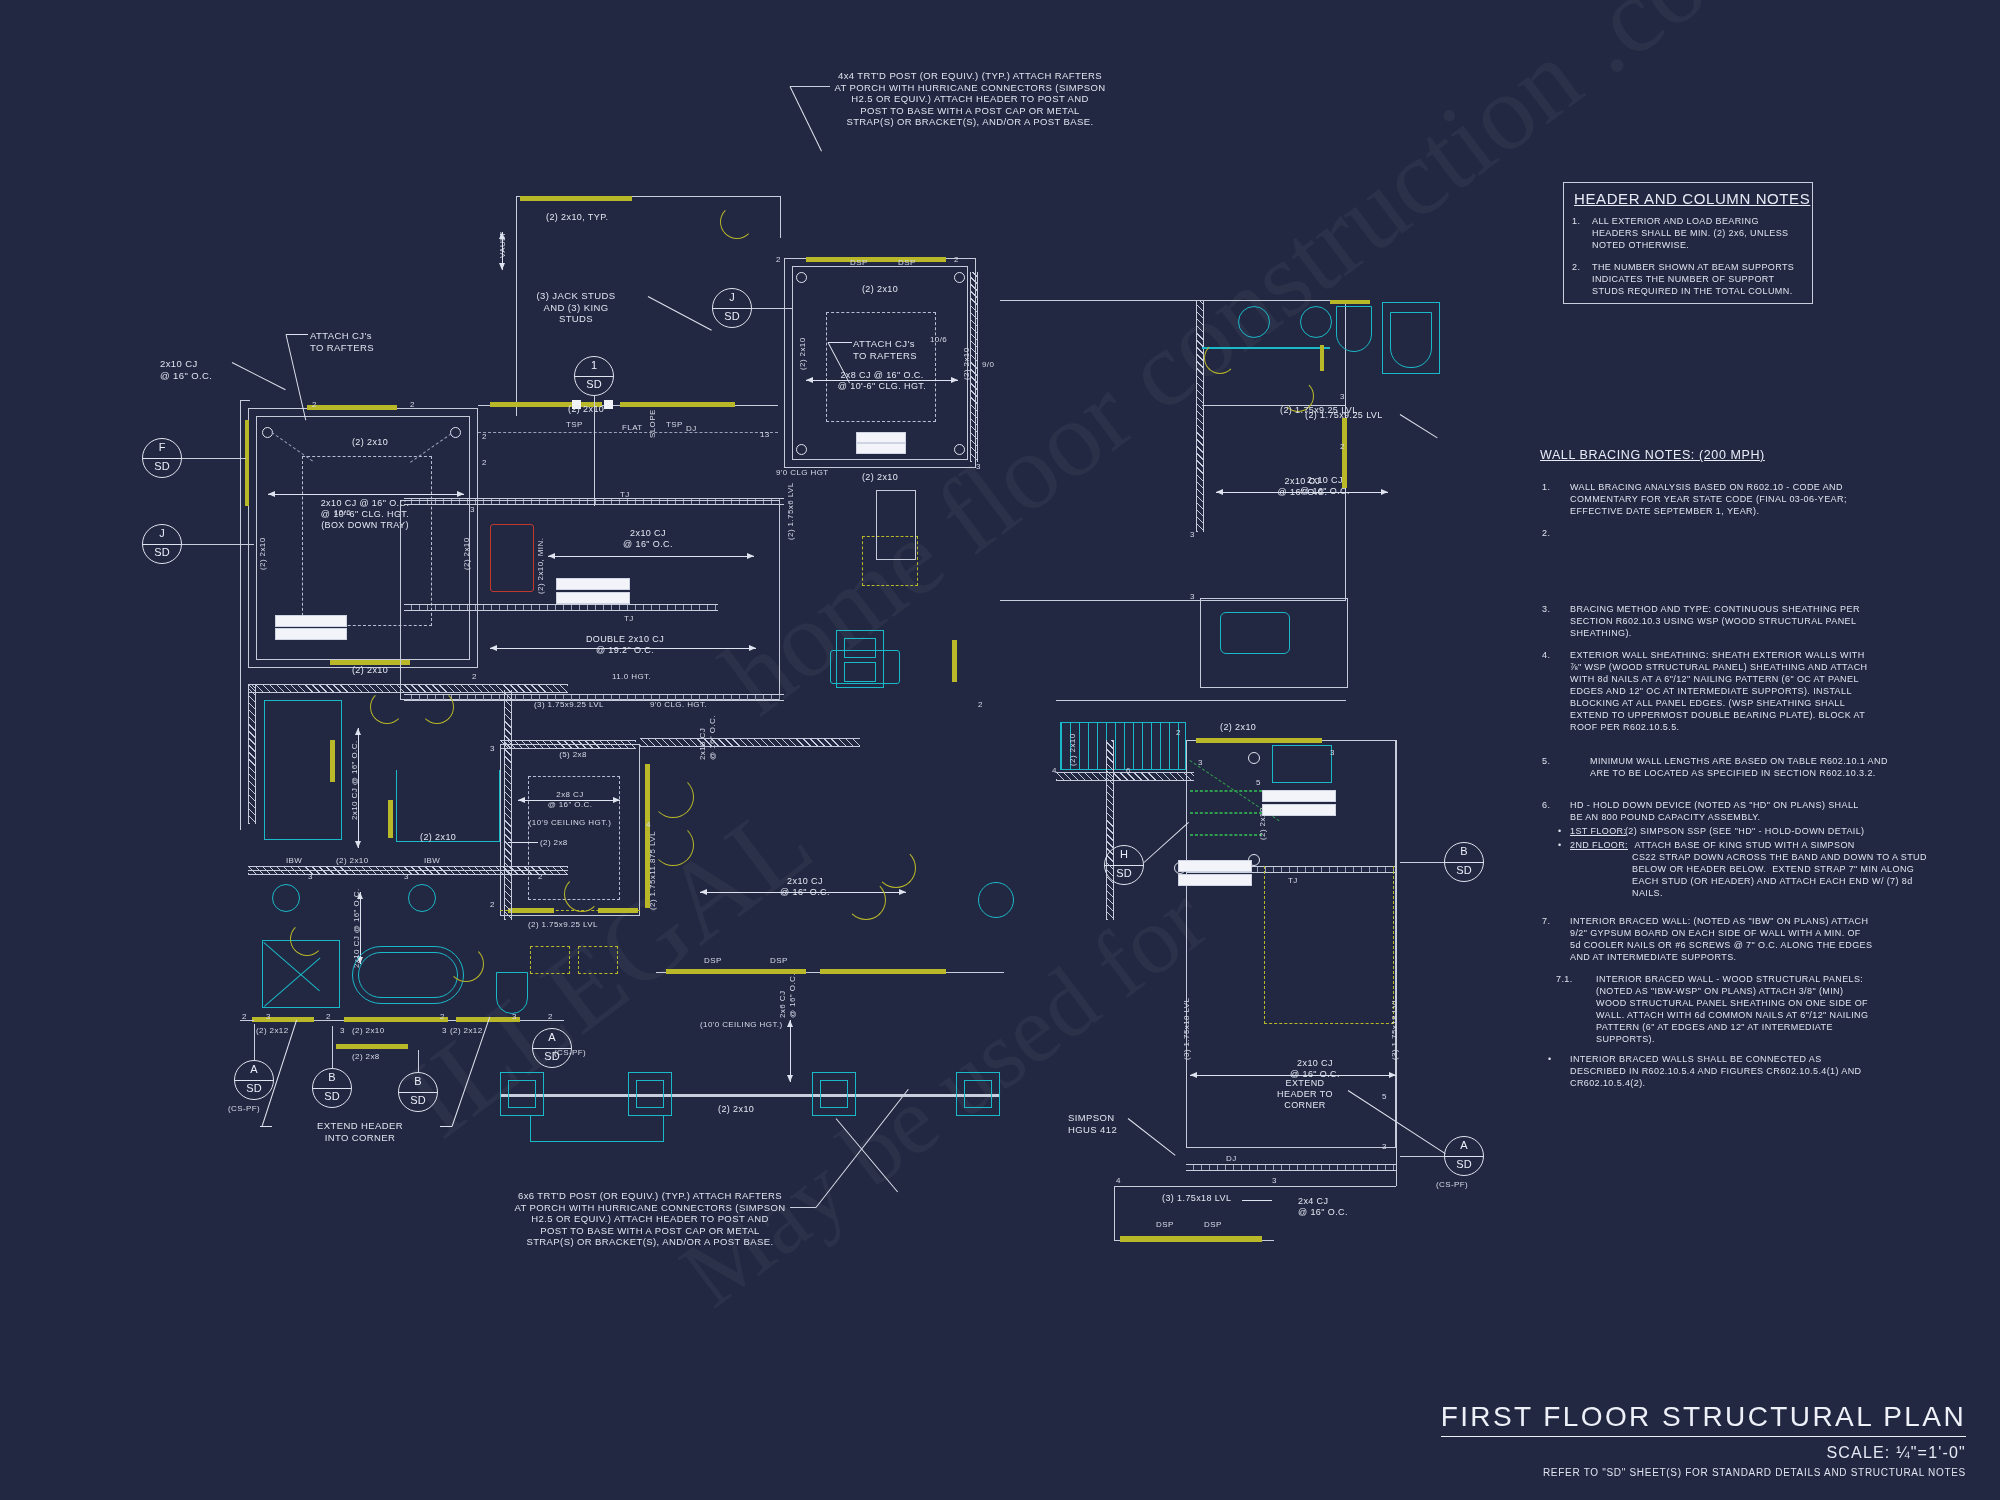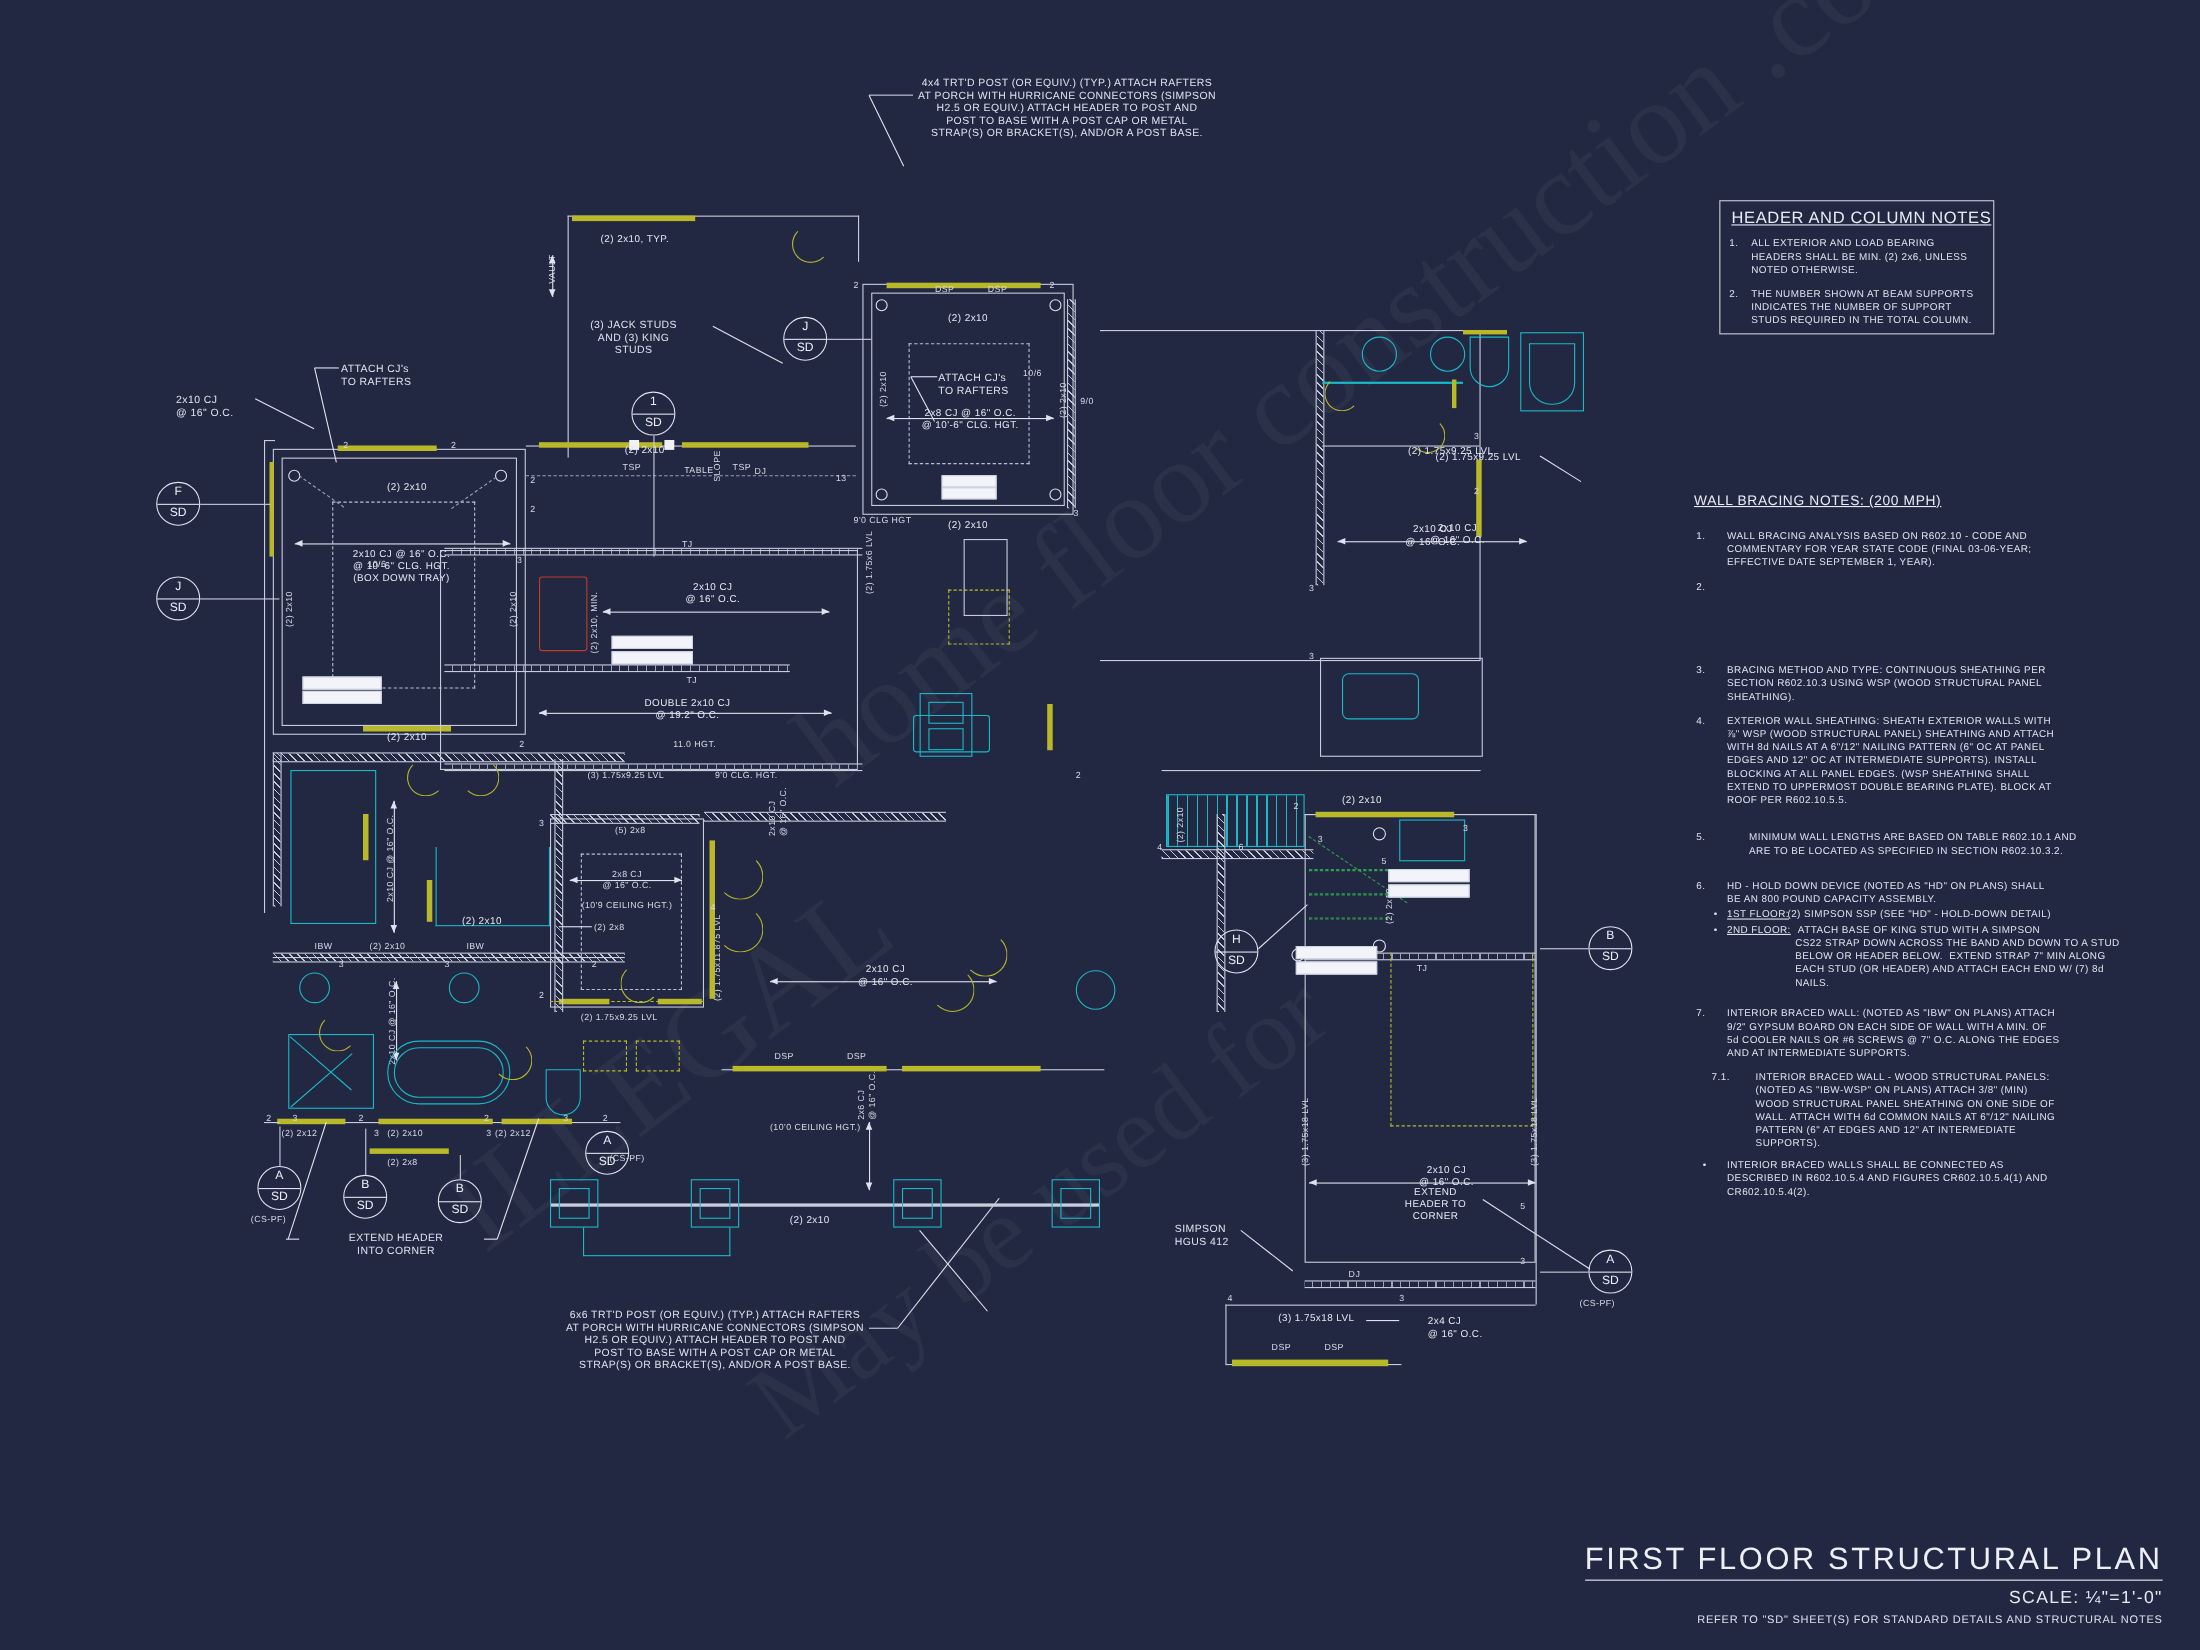--- a/index.html
+++ b/index.html
@@ -155,21 +155,21 @@
   <div class="lead" style="left:232px;top:362px;width:60px;transform:rotate(27deg);"></div>
 
   <div class="ln h" style="left:478px;top:405px;width:300px;"></div>
   <div class="hdr" style="left:490px;top:402px;width:112px;height:5px;"></div>
   <div class="hdr" style="left:620px;top:402px;width:115px;height:5px;"></div>
   <div class="post" style="left:604px;top:400px;width:9px;height:9px;"></div>
   <div class="post" style="left:572px;top:400px;width:9px;height:9px;"></div>
   <div class="t lbl" style="left:568px;top:404px;">(2) 2x10</div>
   <div class="t tiny" style="left:566px;top:420px;">TSP</div>
   <div class="t tiny" style="left:666px;top:420px;">TSP</div>
-  <div class="t tiny" style="left:622px;top:423px;">TABLE</div>
+  <div class="t tiny" style="left:622px;top:423px;">FLAT</div>
   <div class="t tiny rot90" style="left:648px;top:438px;">SLOPE</div>
   <div class="t tiny rot90" style="left:498px;top:258px;">VAULT</div>
   <div class="arrowv" style="left:502px;top:232px;height:38px;"></div>
 
   <div class="t note ctr" style="left:506px;top:290px;width:140px;">(3) JACK STUDS
 AND (3) KING
 STUDS</div>
   <div class="lead" style="left:648px;top:296px;width:72px;transform:rotate(28deg);"></div>
 
   <div class="dash" style="left:478px;top:432px;width:300px;"></div>

